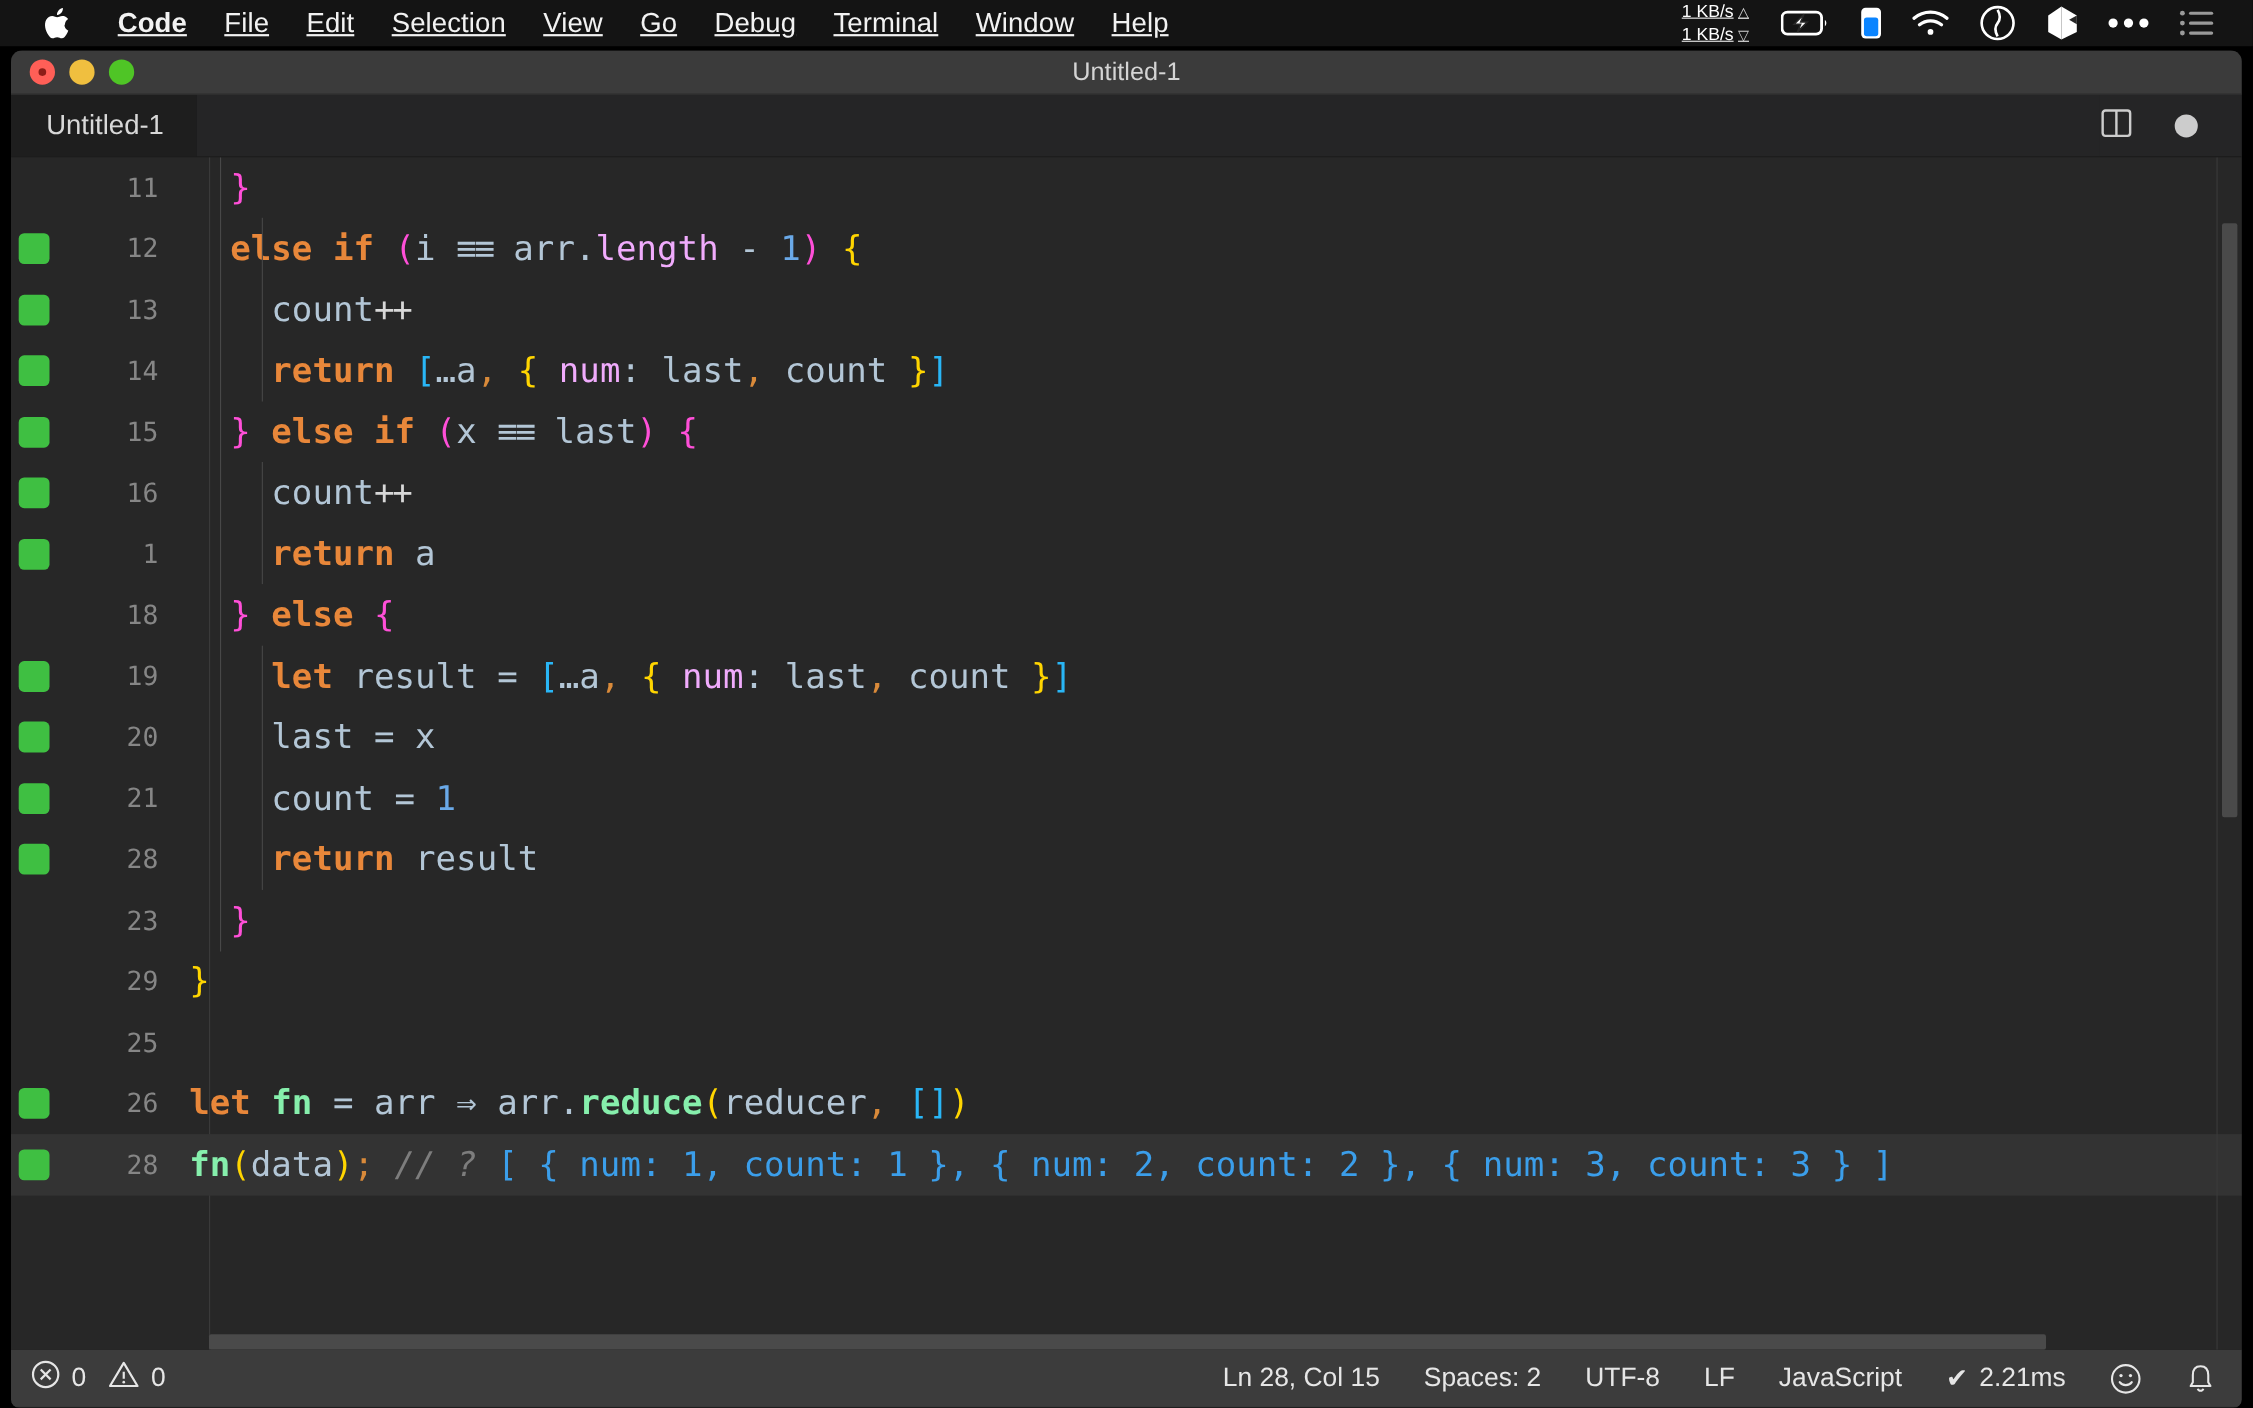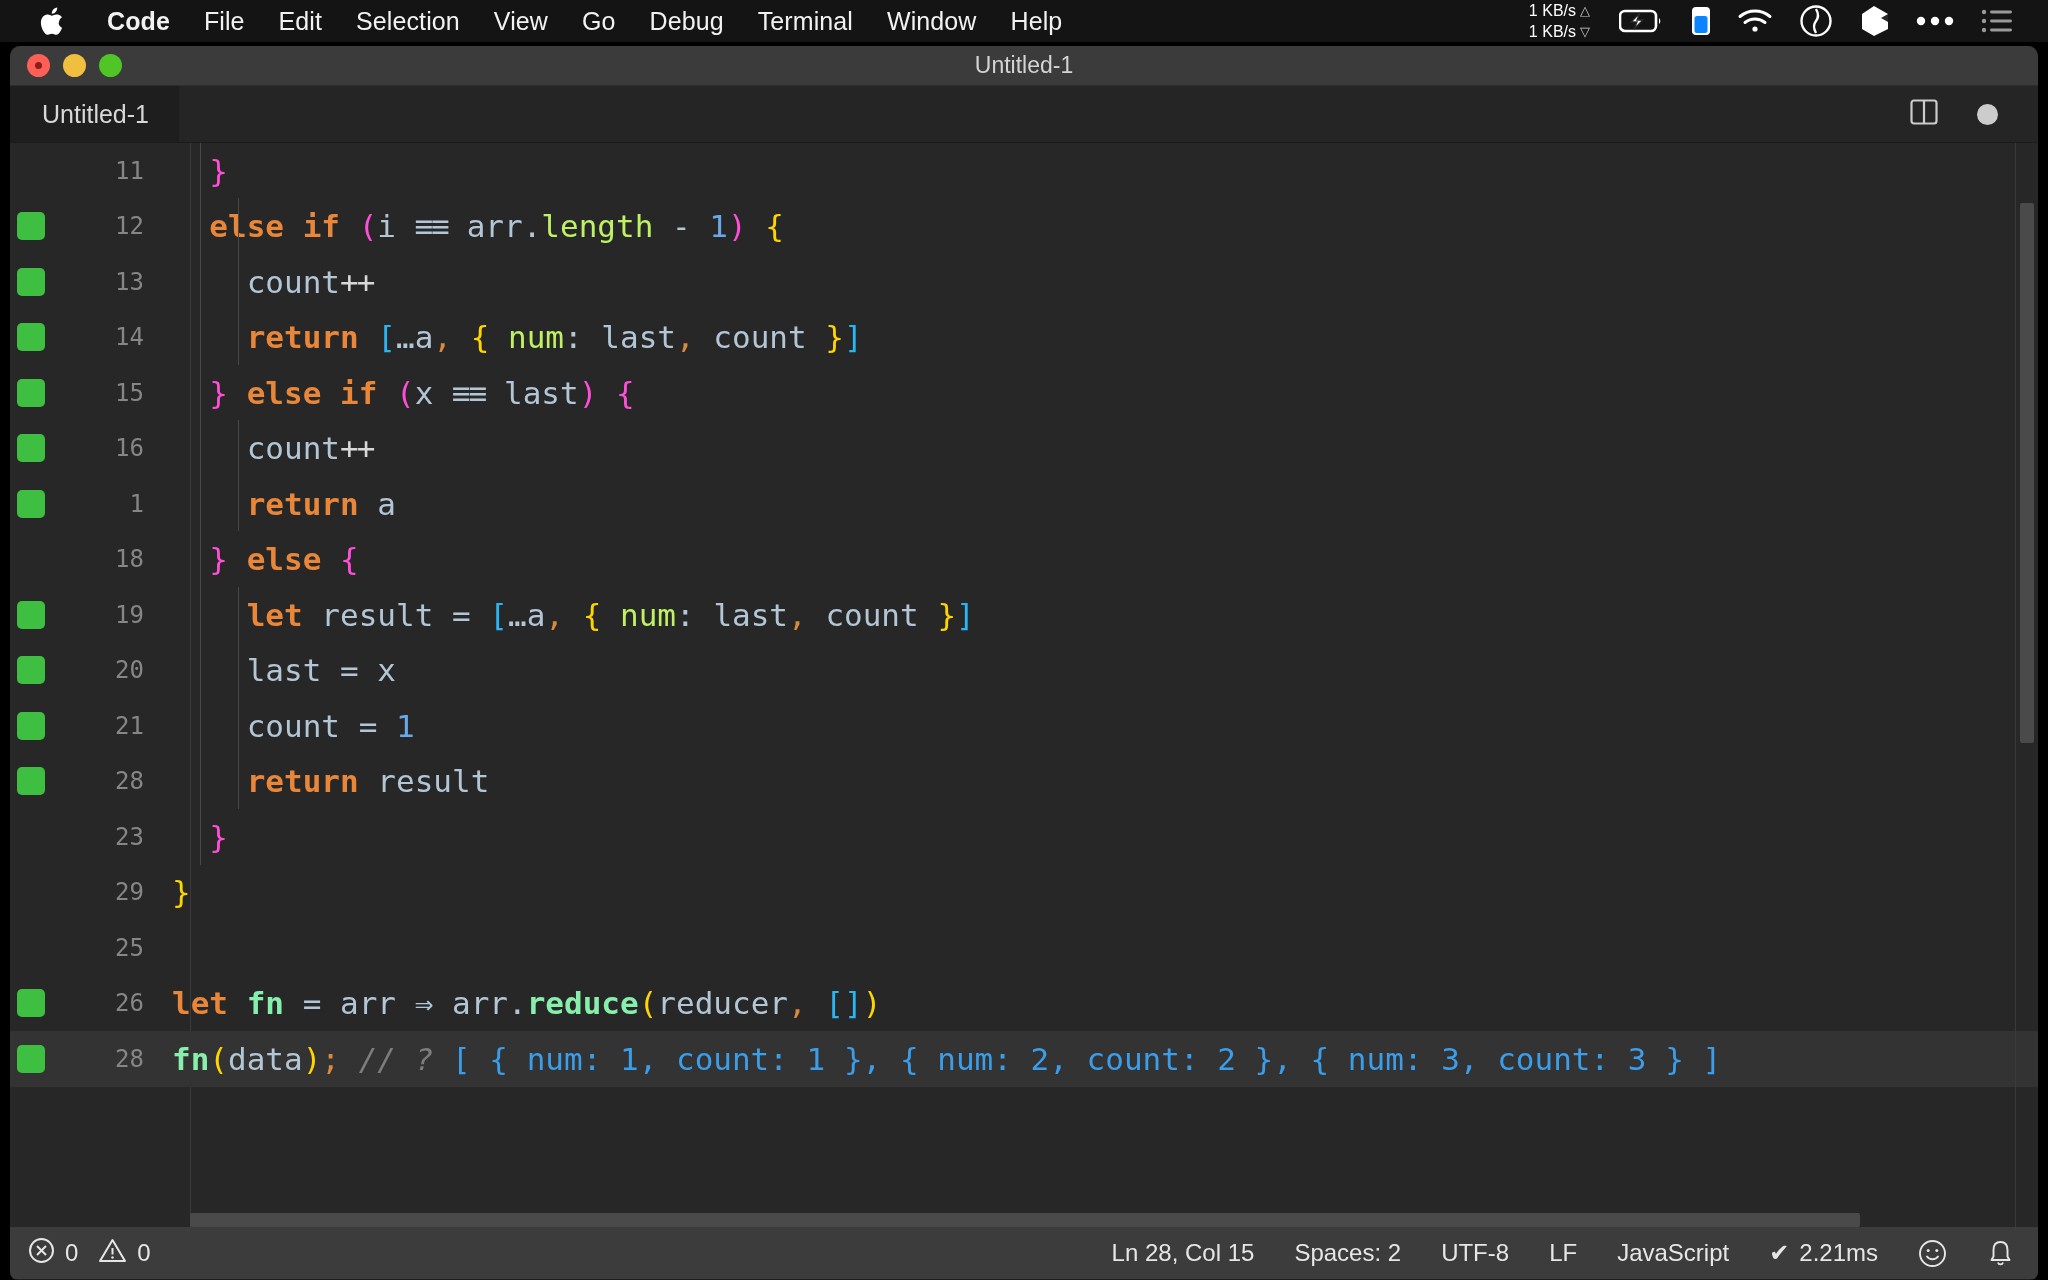--- a/index.html
+++ b/index.html
@@ -10,20 +10,21 @@
     overflow: hidden;
   }
 
   
   #menubar {
     position: absolute; top: 0; left: 0;
     width: 2048px; height: 42px;
     background: #141414;
     display: flex; align-items: center;
     color: #f2f2f2;
+    text-decoration: underline;
   }
   #menubar .apple-logo {
     width: 30px; height: 34px;
     margin-left: 38px; margin-right: 22px;
     display: flex; align-items: center; justify-content: center;
   }
   #menubar .menu-items { display: flex; align-items: center; gap: 0px; }
   #menubar .menu-item {
     font-size: 25px; padding: 0 17px; white-space: nowrap;
     letter-spacing: .1px;
@@ -141,21 +142,21 @@
   
   .indent-guides {
     position: absolute; top: 0; bottom: 0; left: 0; right: 0;
     pointer-events: none;
   }
   .iguide { position: absolute; top: 0; bottom: 0; width: 1px; background: #484848; }
 
   
   .kw   { color: #e8873a; font-weight: bold; }   
   .var  { color: #b3c6d6; }                      
-  .prop { color: #bef264; }                      
+  .prop { color: #f0abfc; }                      
   .num  { color: #6aa9e8; }                      
   .pink { color: #ff4fd8; }                      
   .cyan { color: #29b6f6; }                      
   .yellow { color: #ffd500; }                    
   .comma { color: #d98a3a; }
   .fname { color: #86efac; font-weight: bold; text-align: right; }  
   .op   { color: #b3c6d6; }
   .cmt  { color: #7d7d7d; font-style: italic; }
   .res  { color: #3b9eea; }                      
   .lig  { letter-spacing: -2px; }

